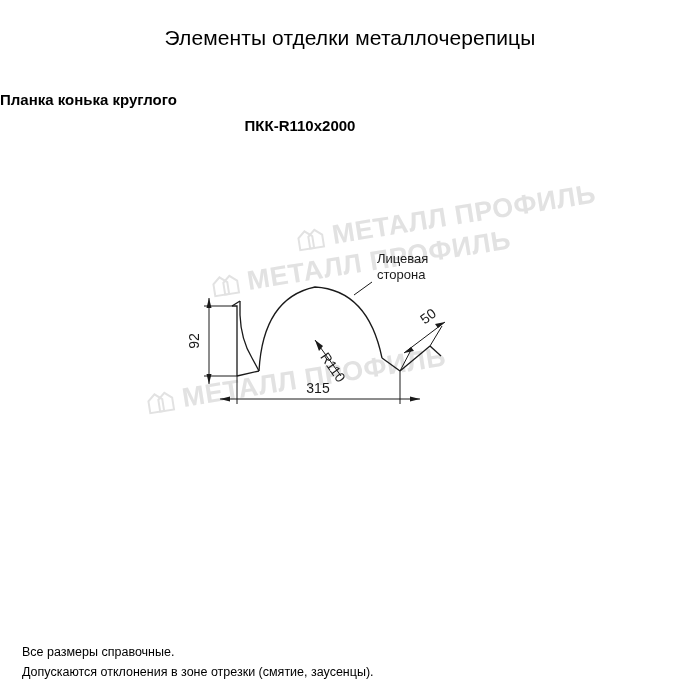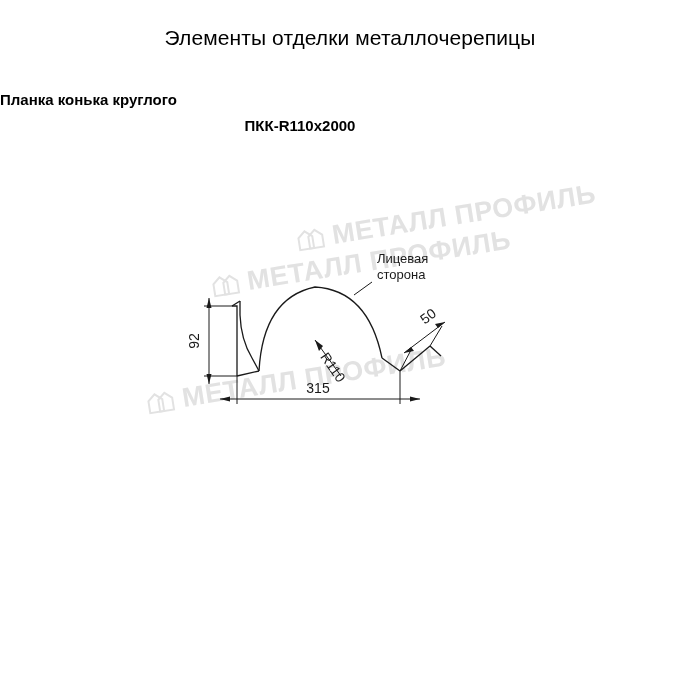--- a/index.html
+++ b/index.html
@@ -182,15 +182,17 @@
       <g stroke="#1a1a1a" stroke-width="1" fill="none">
         <path d="M254 115 L272 102"></path>
       </g>
       <text x="277" y="83" font-family="Liberation Sans, sans-serif" font-size="13" fill="#1a1a1a">Лицевая</text>
       <text x="277" y="99" font-family="Liberation Sans, sans-serif" font-size="13" fill="#1a1a1a">сторона</text>
 
     </svg>
   </div>
 
   <div class="footer">
+    <div>Все размеры справочные.</div>
+    <div>Допускаются отклонения в зоне отрезки (смятие, заусенцы).</div>
   </div>
 
 </div>
 
 </body></html>

